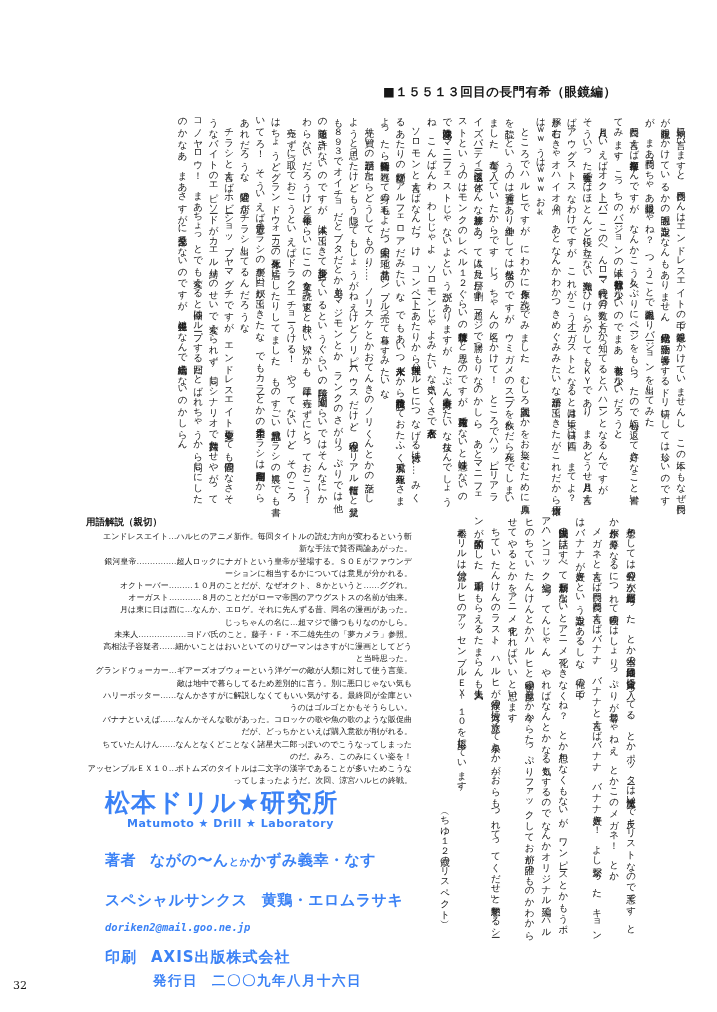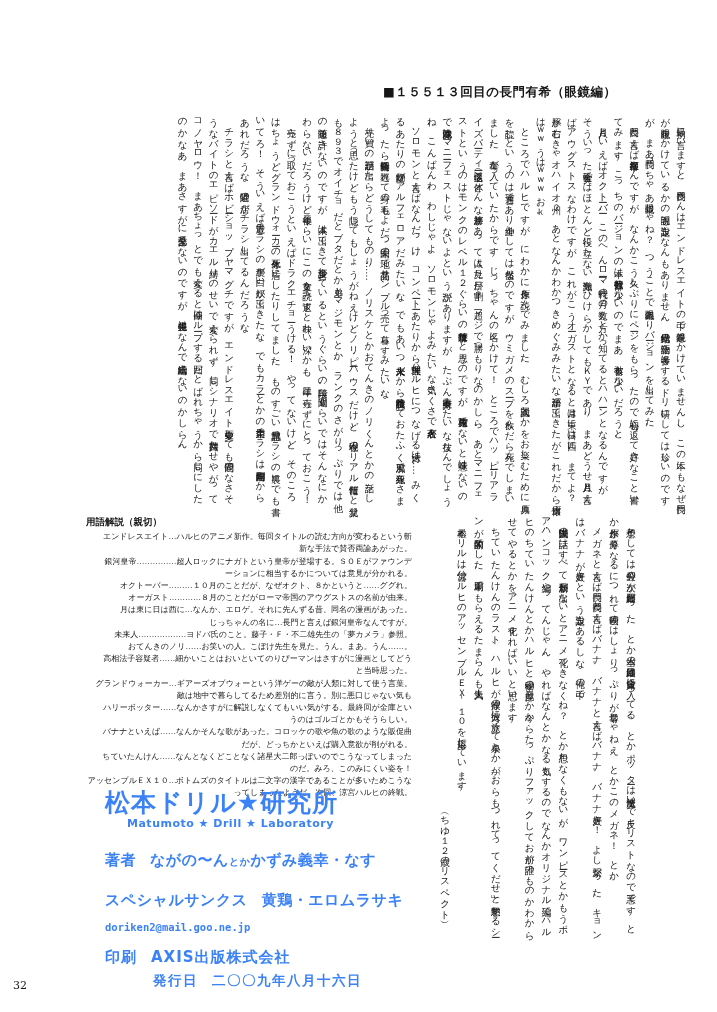--- a/index.html
+++ b/index.html
@@ -43,21 +43,21 @@
     position:absolute;left:105px;top:790px;
     font-family:"DejaVu Sans","Liberation Sans",sans-serif;color:#3b82f6;
   }
   .studio{font-size:25px;font-weight:bold;letter-spacing:1px;line-height:1.05;}
   .studio-en{font-size:11px;font-weight:bold;margin:1px 0 7px 22px;letter-spacing:.5px;}
   .line-authors,.line-thanks{font-size:15px;font-weight:bold;margin-top:21px;letter-spacing:.5px;}
   .label-gap{display:inline-block;width:14px;}
   .conj{font-size:10px;font-weight:bold;}
   .contact{
     font-family:"DejaVu Sans Mono","Liberation Mono",monospace;
-    font-size:10.5px;font-weight:bold;margin-top:11px;line-height:1.3;
+    font-size:10.5px;font-weight:bold;margin-top:11px;line-height:1.3;font-style:italic;
   }
   .line-print{font-size:15px;font-weight:bold;margin-top:13px;letter-spacing:1px;}
   .line-date{font-size:13.5px;font-weight:bold;margin-top:5px;letter-spacing:1.5px;margin-left:48px;}
   
   .page-number{position:absolute;left:13px;top:979px;font-size:11px;}
 </style>
 </head>
 <body>
 
 <div class="page">
@@ -75,23 +75,22 @@
     <p>チラシと言えばホビーショップヤマグチですが、エンドレスエイト中変更しても問題のなさそうなバイトのエピソードがカエル縛りのせいで変えられず、同じシナリオで六回持たせやがってコノヤロウ！　まあちょっとでも変えると今回はループする回だとばれちゃうから同じにしたのかなあ。まあさすがに全部見てないのですが、谷川先生はなんで続編出さないのかしらん。</p>
   </div>
 
   <div class="glossary">
     <div class="gloss-title">用語解説（親切）</div>
     <div class="gloss-entry"><span class="gloss-term">エンドレスエイト…</span><span>ハルヒのアニメ新作。毎回タイトルの読む方向が変わるという斬新な手法で賛否両論あがった。</span></div>
     <div class="gloss-entry"><span class="gloss-term">銀河皇帝……………</span><span>超人ロックにナガトという皇帝が登場する。ＳＯＥがファウンデーションに相当するかについては意見が分かれる。</span></div>
     <div class="gloss-entry"><span class="gloss-term">オクトーバー………</span><span>１０月のことだが、なぜオクト、８かというと……ググれ。</span></div>
     <div class="gloss-entry"><span class="gloss-term">オーガスト…………</span><span>８月のことだがローマ帝国のアウグストスの名前が由来。</span></div>
     <div class="gloss-entry"><span class="gloss-term">月は東に日は西に…</span><span>なんか、エロゲ。それに先んずる昔、同名の漫画があった。</span></div>
-    <div class="gloss-entry"><span class="gloss-term">じっちゃんの名に…</span><span>長門と言えば銀河皇帝なんですが。</span></div>
+    <div class="gloss-entry"><span class="gloss-term">じっちゃんの名に…</span><span>超マジで勝つもりなのかしら。</span></div>
     <div class="gloss-entry"><span class="gloss-term">未来人………………</span><span>ヨドバ氏のこと。藤子・Ｆ・不二雄先生の「夢カメラ」参照。</span></div>
-    <div class="gloss-entry"><span class="gloss-term">おてんきのノリ……</span><span>お笑いの人。こぼけ先生を見た。うん。まあ。うん……。</span></div>
     <div class="gloss-entry"><span class="gloss-term">高相法子容疑者……</span><span>細かいことはおいといてのりぴーマンはさすがに漫画としてどうと当時思った。</span></div>
     <div class="gloss-entry"><span class="gloss-term">グランドウォーカー…</span><span>ギアーズオブウォーという洋ゲーの敵が人類に対して使う言葉。敵は地中で暮らしてるため差別的に言う。別に悪口じゃない気も</span></div>
     <div class="gloss-entry"><span class="gloss-term">ハリーボッター……</span><span>なんかさすがに解説しなくてもいい気がする。最終回が金庫というのはゴルゴとかもそうらしい。</span></div>
     <div class="gloss-entry"><span class="gloss-term">バナナといえば……</span><span>なんかそんな歌があった。コロッケの歌や魚の歌のような販促曲だが、どっちかといえば購入意欲が削がれる。</span></div>
     <div class="gloss-entry"><span class="gloss-term">ちていたんけん……</span><span>なんとなくどことなく諸星大二郎っぽいのでこうなってしまったのだ。みろ、このみにくい姿を！</span></div>
     <div class="gloss-entry"><span class="gloss-term">アッセンブルＥＸ１０…</span><span>ボトムズのタイトルは二文字の漢字であることが多いためこうなってしまったようだ。次回、涼宮ハルヒの終戦。</span></div>
   </div>
 
   <div class="vtext right-vtext">
     <p>予想としては分裂の次が最終回だった、とか本当の最終回は貸金庫に入ってる、とかポッターは魔法使いで反キリストなので悪です、とか原作が分厚くなるにつれて映画のはしょりっぷりが尋常じゃねえ、とかこのメガネ！　とか。</p>

